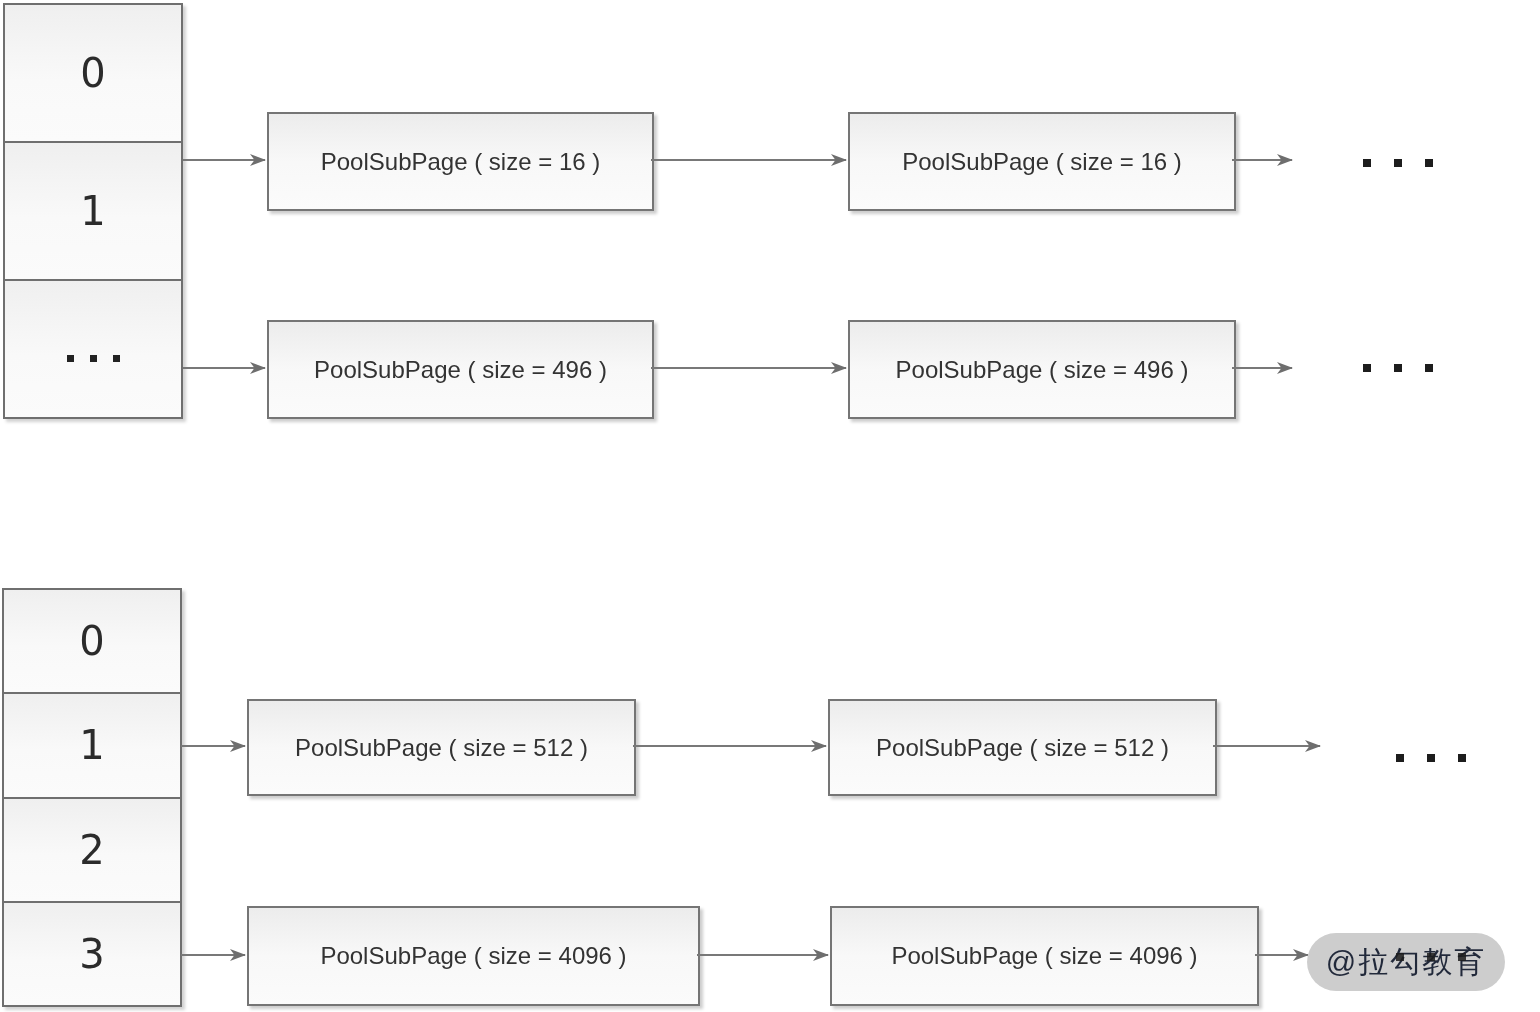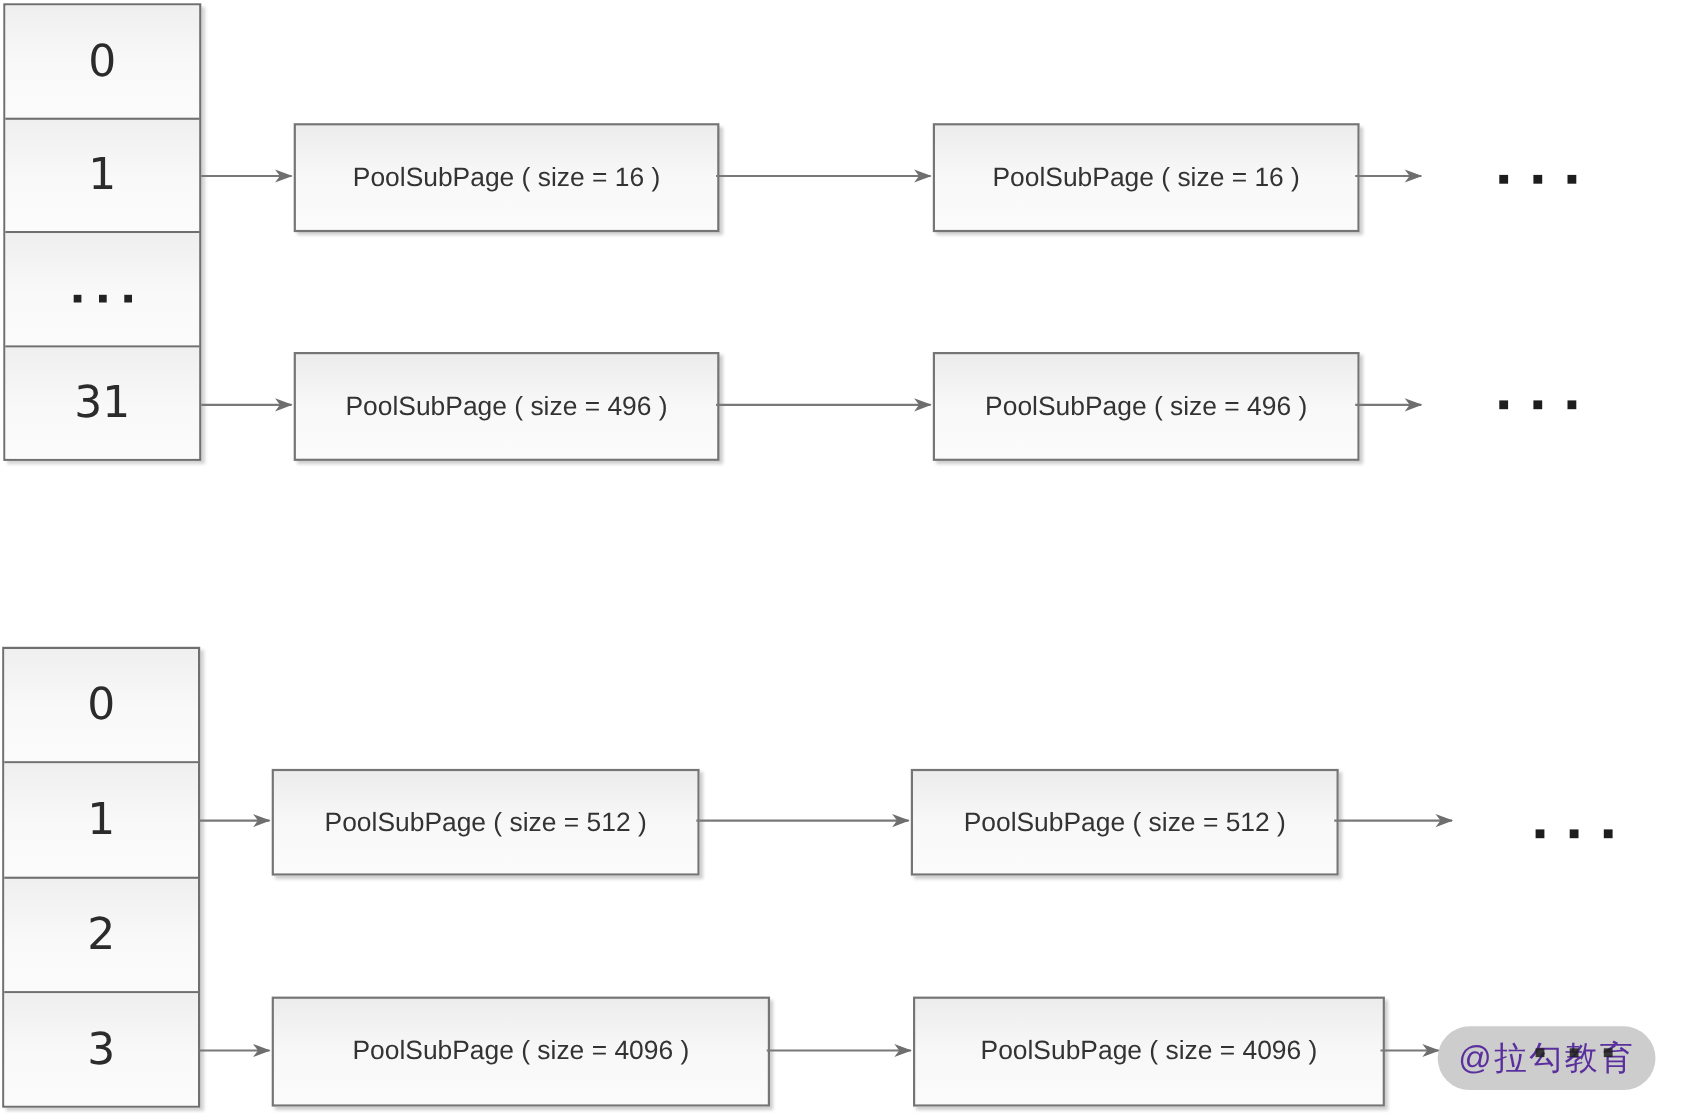--- a/index.html
+++ b/index.html
@@ -93,23 +93,20 @@
     <div class="cell">
       <span>1</span>
     </div>
     <div class="cell">
       <span class="cell-dots">
         <span class="dot"></span>
           <span class="dot"></span>
           <span class="dot"></span>
       </span>
     </div>
-    <div class="cell">
-      <span>31</span>
-    </div>
   </div>
 
   <div class="node" style="left:267px;top:112px;width:383px;height:95px;">PoolSubPage ( size = 16 )</div>
   <div class="node" style="left:848px;top:112px;width:384px;height:95px;">PoolSubPage ( size = 16 )</div>
   <div class="dots trail" style="left:1363px;top:159px;">
     <span class="dot"></span>
       <span class="dot"></span>
       <span class="dot"></span>
   </div>
 
@@ -140,20 +137,20 @@
   <div class="node" style="left:828px;top:699px;width:385px;height:93px;">PoolSubPage ( size = 512 )</div>
   <div class="dots trail" style="left:1396px;top:754px;">
     <span class="dot"></span>
       <span class="dot"></span>
       <span class="dot"></span>
   </div>
 
   <div class="node" style="left:247px;top:906px;width:449px;height:96px;">PoolSubPage ( size = 4096 )</div>
   <div class="node" style="left:830px;top:906px;width:425px;height:96px;">PoolSubPage ( size = 4096 )</div>
 
-  <div class="watermark" style="background: rgb(201, 201, 201); opacity: 0.92; color: #4c1d95;">@拉勾教育</div>
+  <div class="watermark" style="background: rgb(201, 201, 201); opacity: 0.92; color: #0f172a;">@拉勾教育</div>
   <div class="dots trail over-wm" style="left:1396px;top:953px;">
     <span class="dot"></span>
       <span class="dot"></span>
       <span class="dot"></span>
   </div>
 
 </div>
 
 </body></html>

